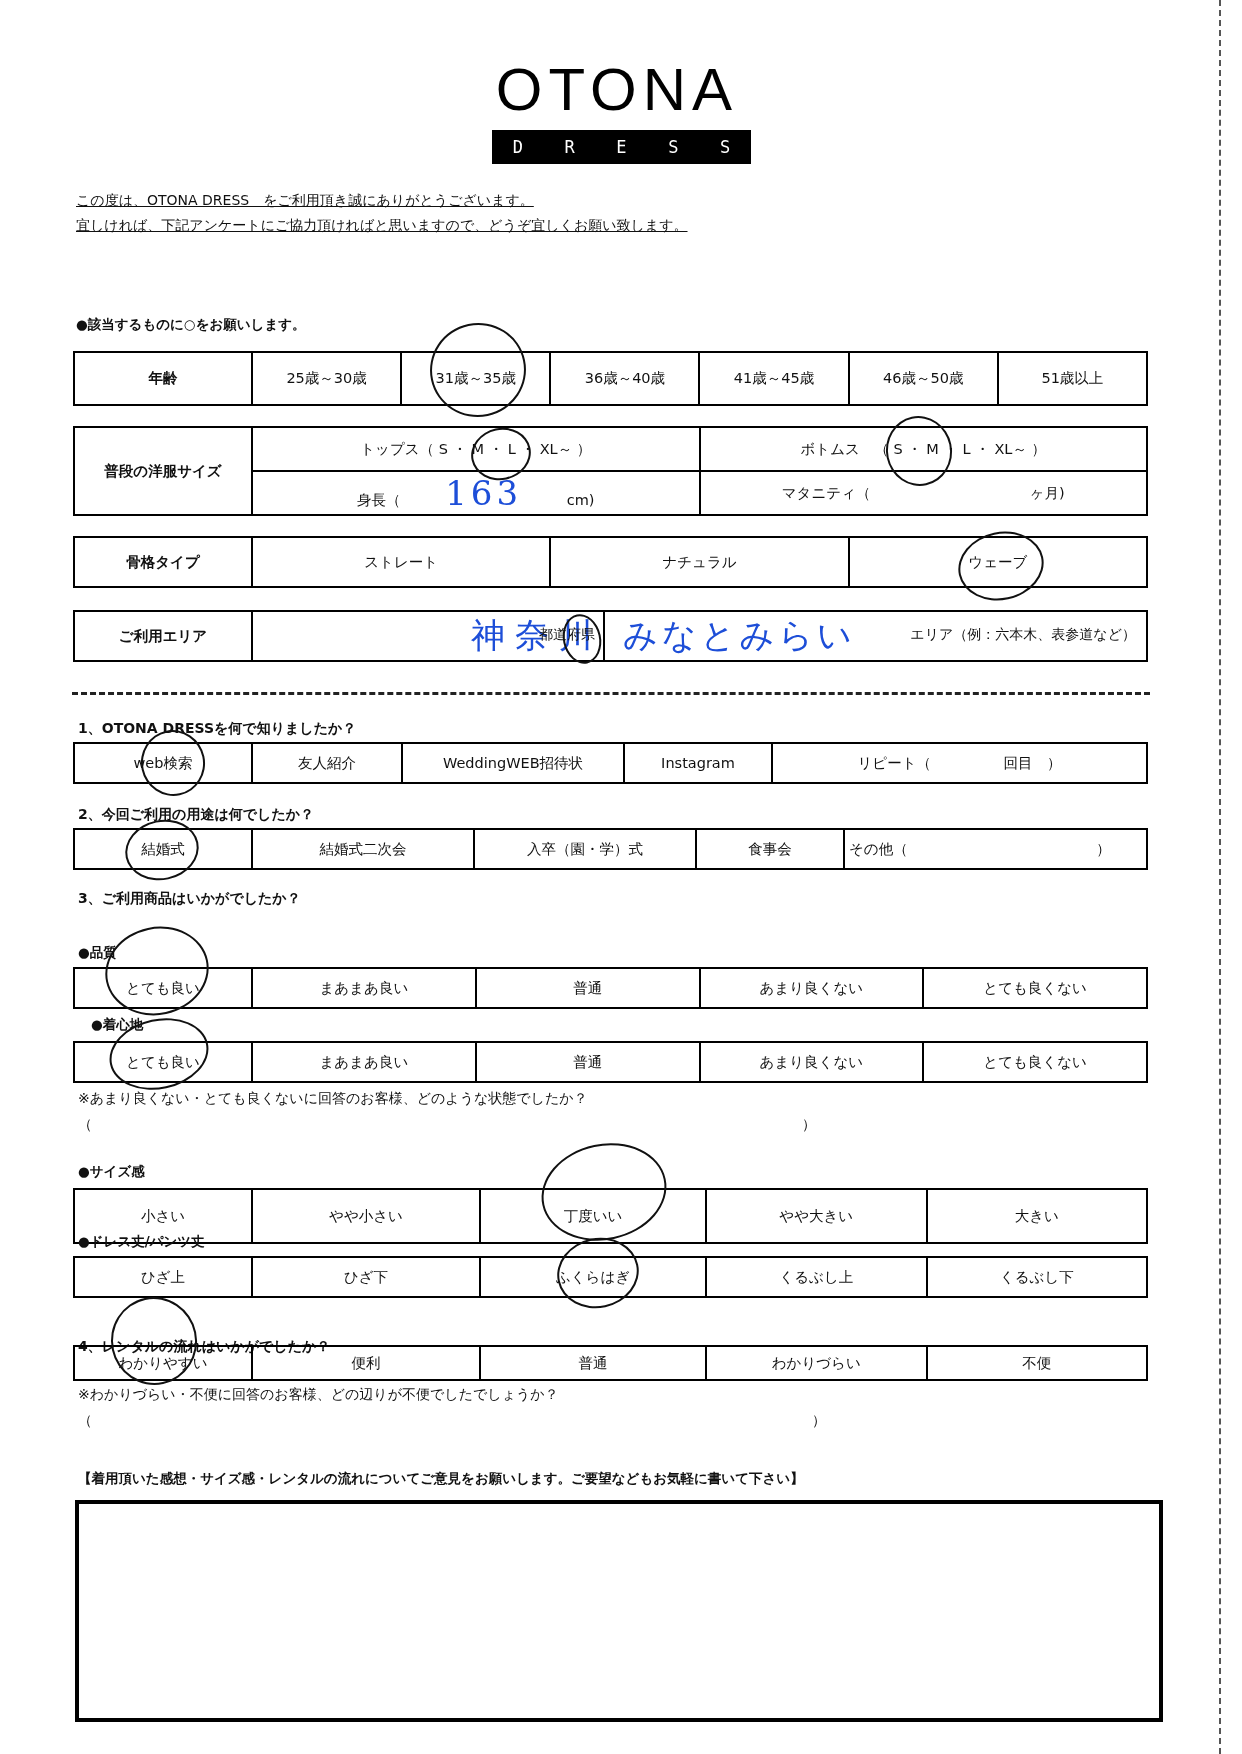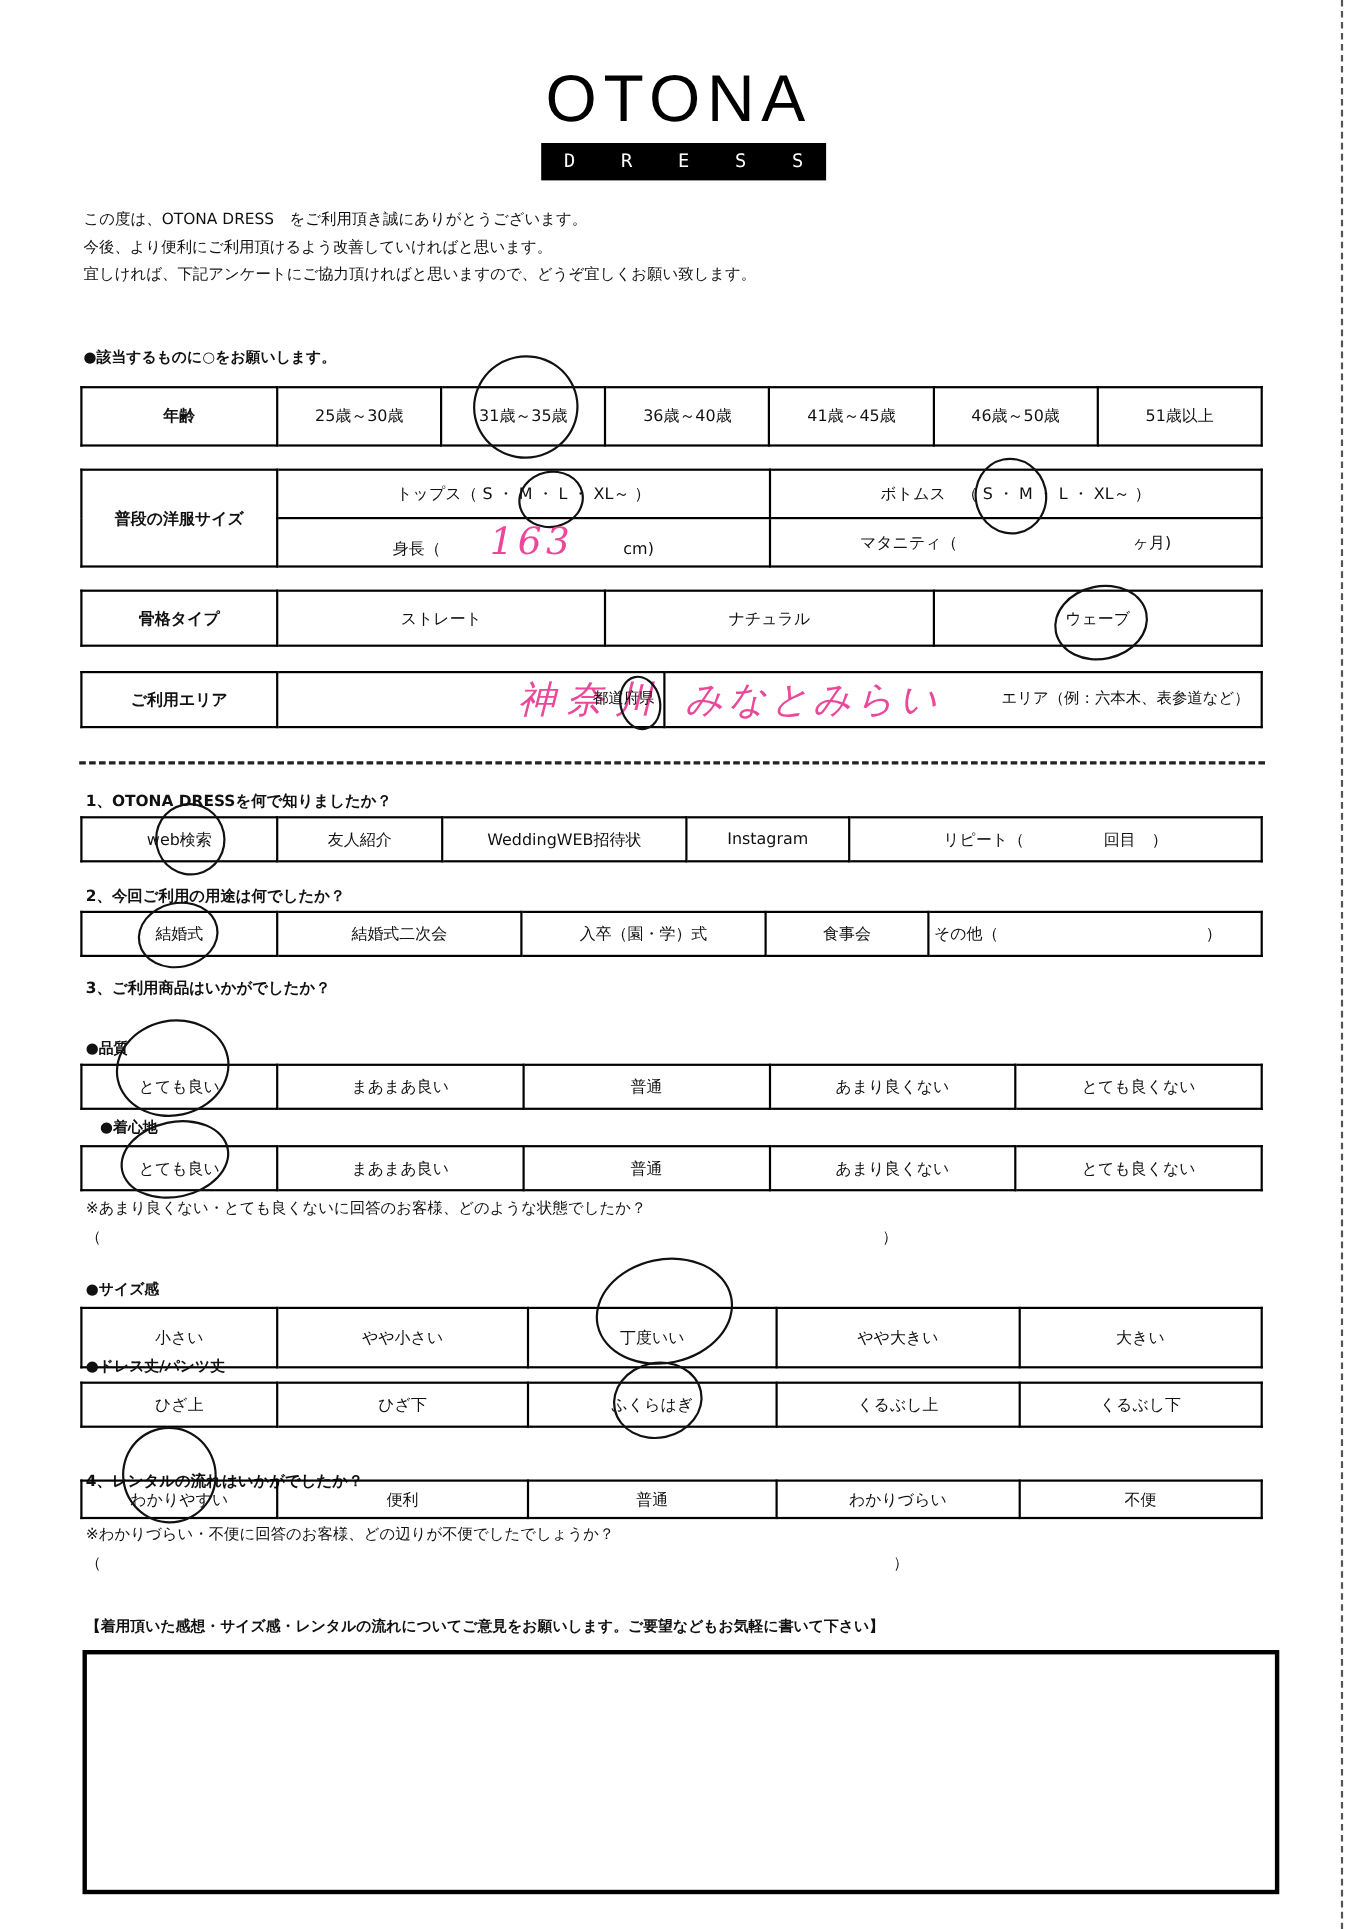--- a/index.html
+++ b/index.html
@@ -7,30 +7,30 @@
          font-family: "DejaVu Sans", "Liberation Sans", sans-serif; color: #111; }
   .abs { position: absolute; }
   
   .logo-otona { left: 487px; top: 58px; width: 260px; text-align: center;
     font-family: "Liberation Sans", sans-serif; font-size: 60px; font-weight: 300;
     letter-spacing: 6px; line-height: 64px; color: #000; }
   .logo-dress { left: 492px; top: 130px; width: 259px; height: 34px; background: #000;
     color: #fff; font-family: "DejaVu Sans Mono", monospace; font-size: 17px;
     display: flex; justify-content: space-around; align-items: center; }
   .intro { left: 76px; top: 188px; font-size: 14px; line-height: 25px; }
-  .intro div { white-space: nowrap; }
+  .intro div { white-space: nowrap; text-decoration: underline; }
   .section-label { font-size: 13.5px; font-weight: bold; white-space: nowrap; }
   .q-label { font-size: 14px; font-weight: bold; white-space: nowrap; }
   table.form { position: absolute; border-collapse: collapse; table-layout: fixed; }
   table.form td { border: 2px solid #000; text-align: center; font-size: 14.5px;
     white-space: nowrap; padding: 0; position: relative; }
   table.form td.hdr { font-weight: bold; font-size: 14.5px; }
   .circle { position: absolute; border: 2px solid #111; border-radius: 50%;
     pointer-events: none; transform: rotate(-12deg); }
-  .handwrite { font-family: "DejaVu Serif", serif; font-style: italic; color: #ec4899; }
+  .handwrite { font-family: "DejaVu Serif", serif; color: #1d4ed8; }
   .dashed-sep { left: 72px; top: 692px; width: 1078px; height: 0;
     border-top: 3px dashed #222; }
   .paren-line { font-size: 14px; white-space: nowrap; }
   .comment-box { left: 75px; top: 1500px; width: 1080px; height: 214px;
     border: 4px solid #000; }
   .scan-edge { left: 1219px; top: 0; width: 0; height: 1754px;
     border-left: 2px dashed #555; }
 </style>
 </head>
 <body>
@@ -39,21 +39,20 @@
 <div class="abs logo-dress">
   <span>D</span>
   <span>R</span>
   <span>E</span>
   <span>S</span>
   <span>S</span>
 </div>
 
 <div class="abs intro">
   <div>この度は、OTONA DRESS　をご利用頂き誠にありがとうございます。</div>
-  <div>今後、より便利にご利用頂けるよう改善していければと思います。</div>
   <div>宜しければ、下記アンケートにご協力頂ければと思いますので、どうぞ宜しくお願い致します。</div>
 </div>
 
 <div class="abs section-label" style="left:76px; top:316px;">●該当するものに○をお願いします。</div>
 
 <table class="form" style="left:73px; top:351px; width:1075px; height:55px;">
   <tbody>
       <tr>
     <td class="hdr" style="width:176px;">年齢</td>
     <td>25歳～30歳</td>

